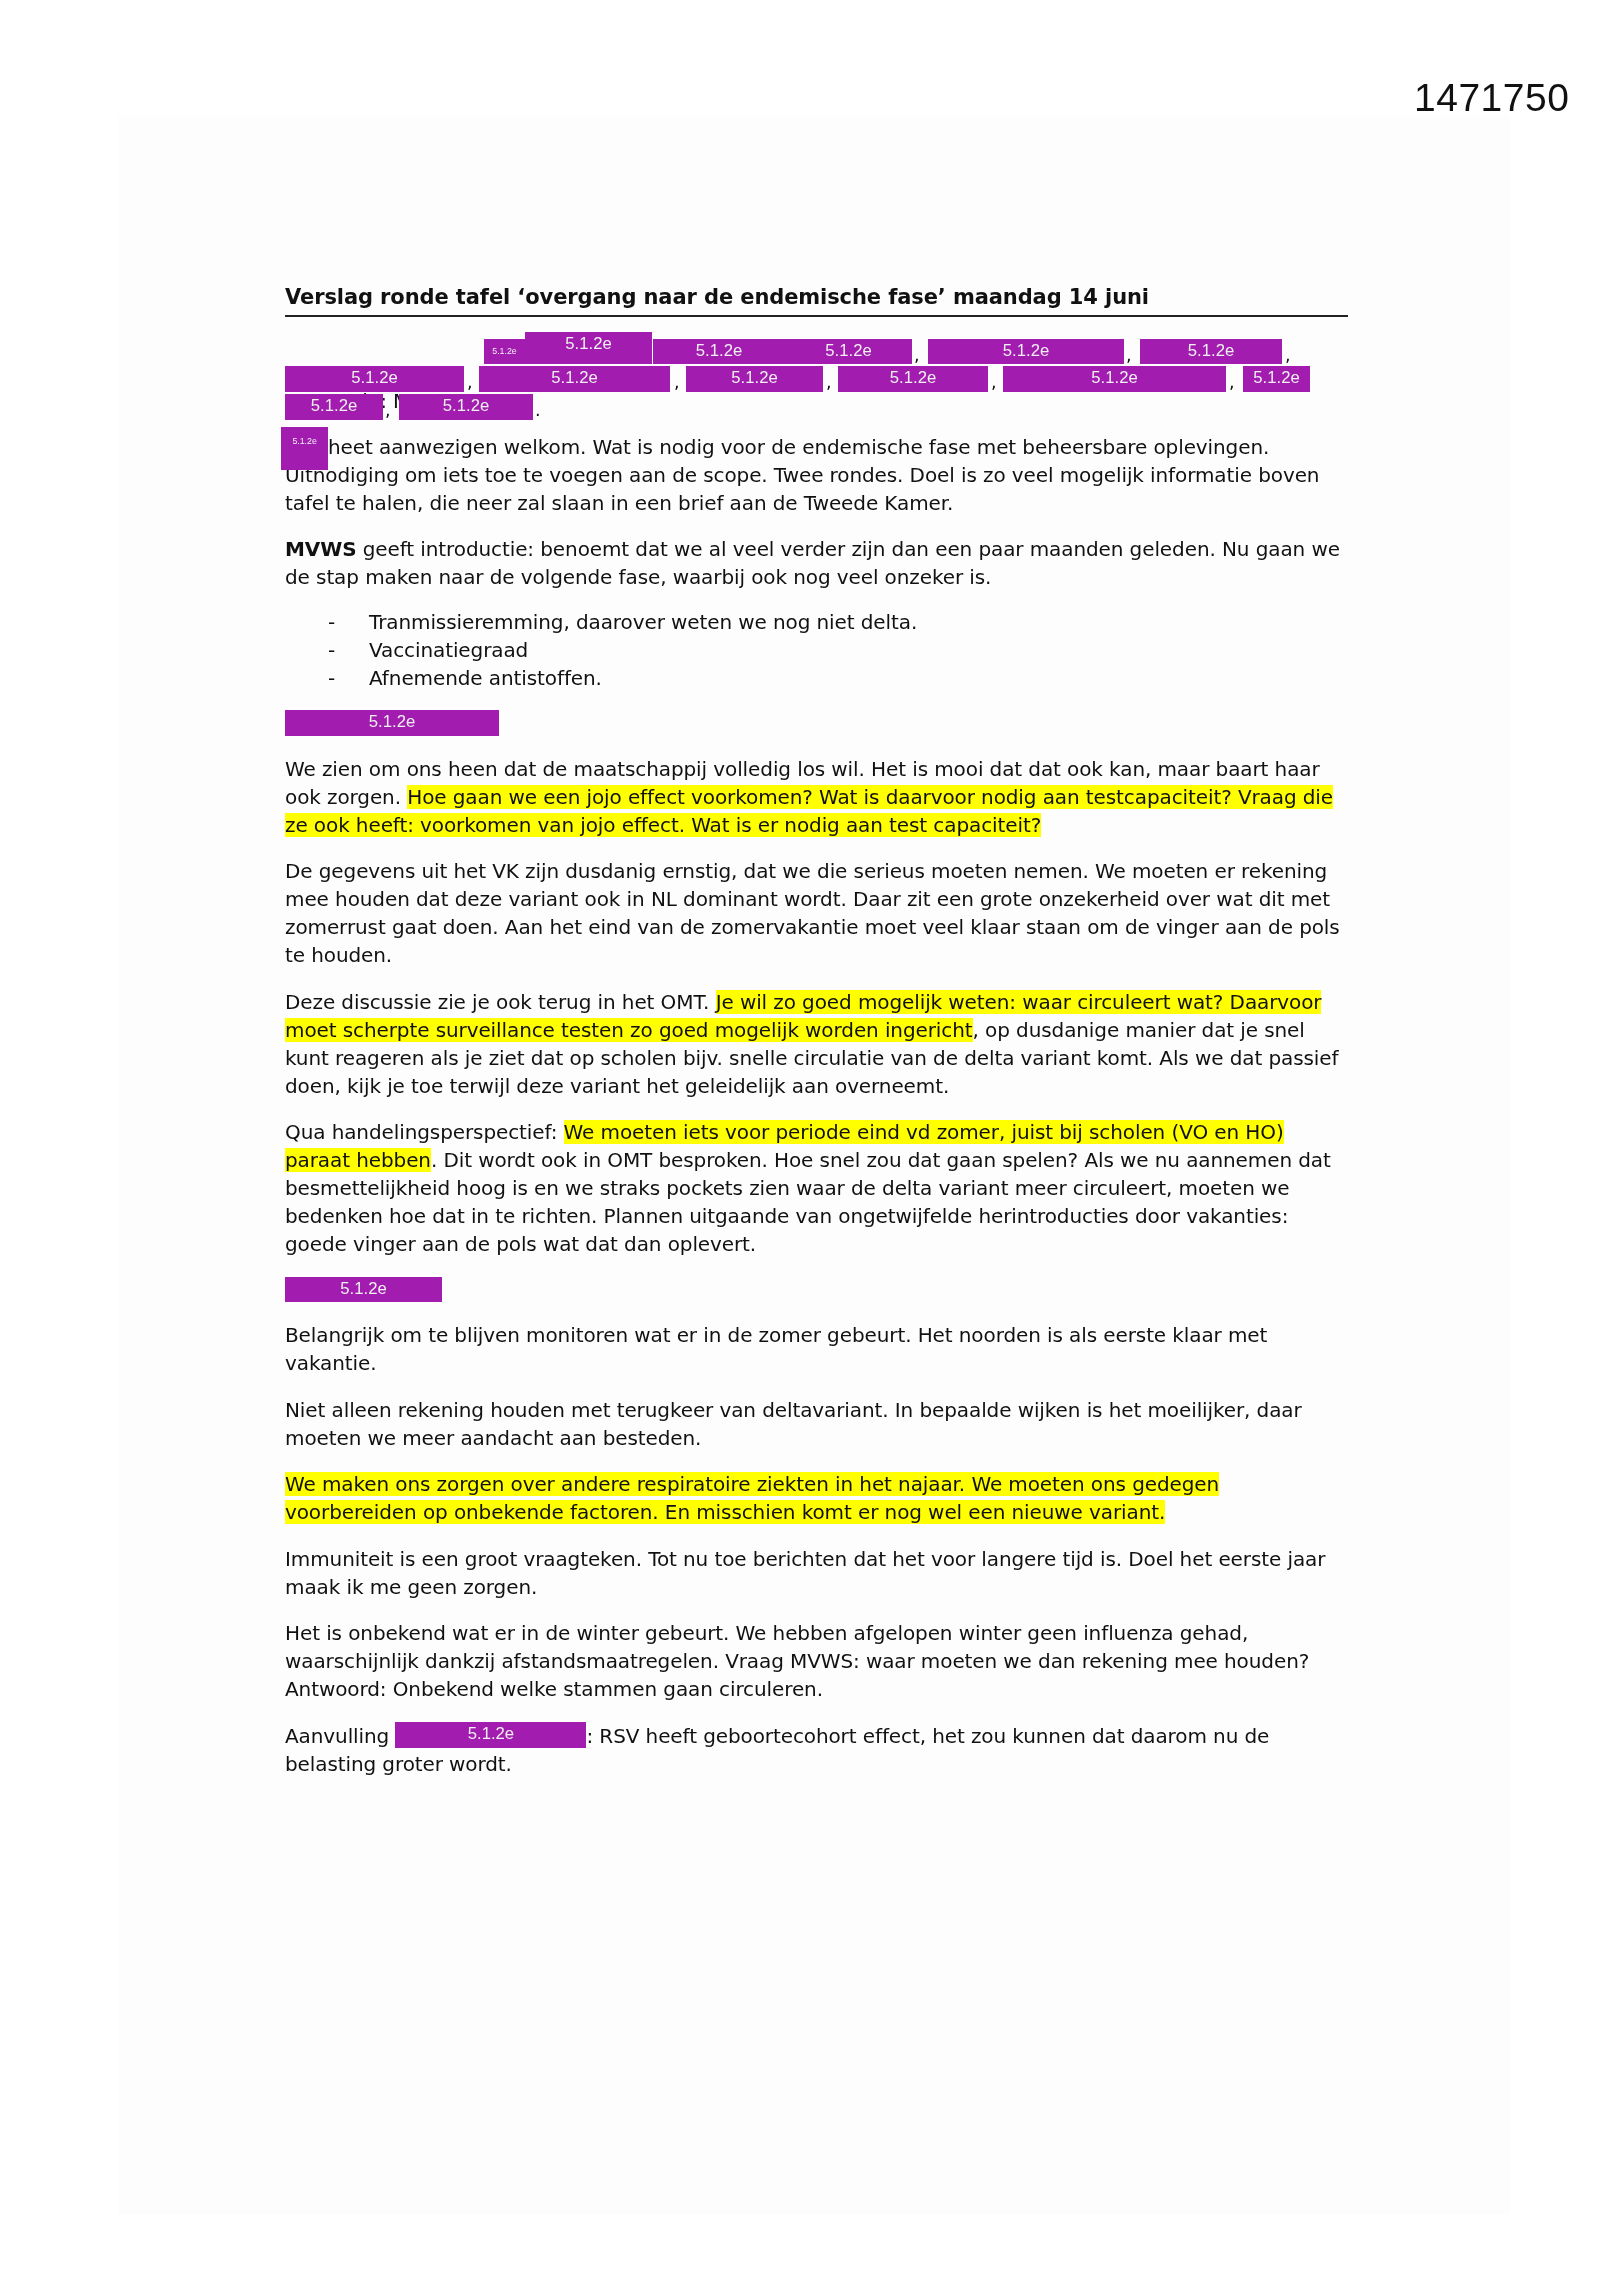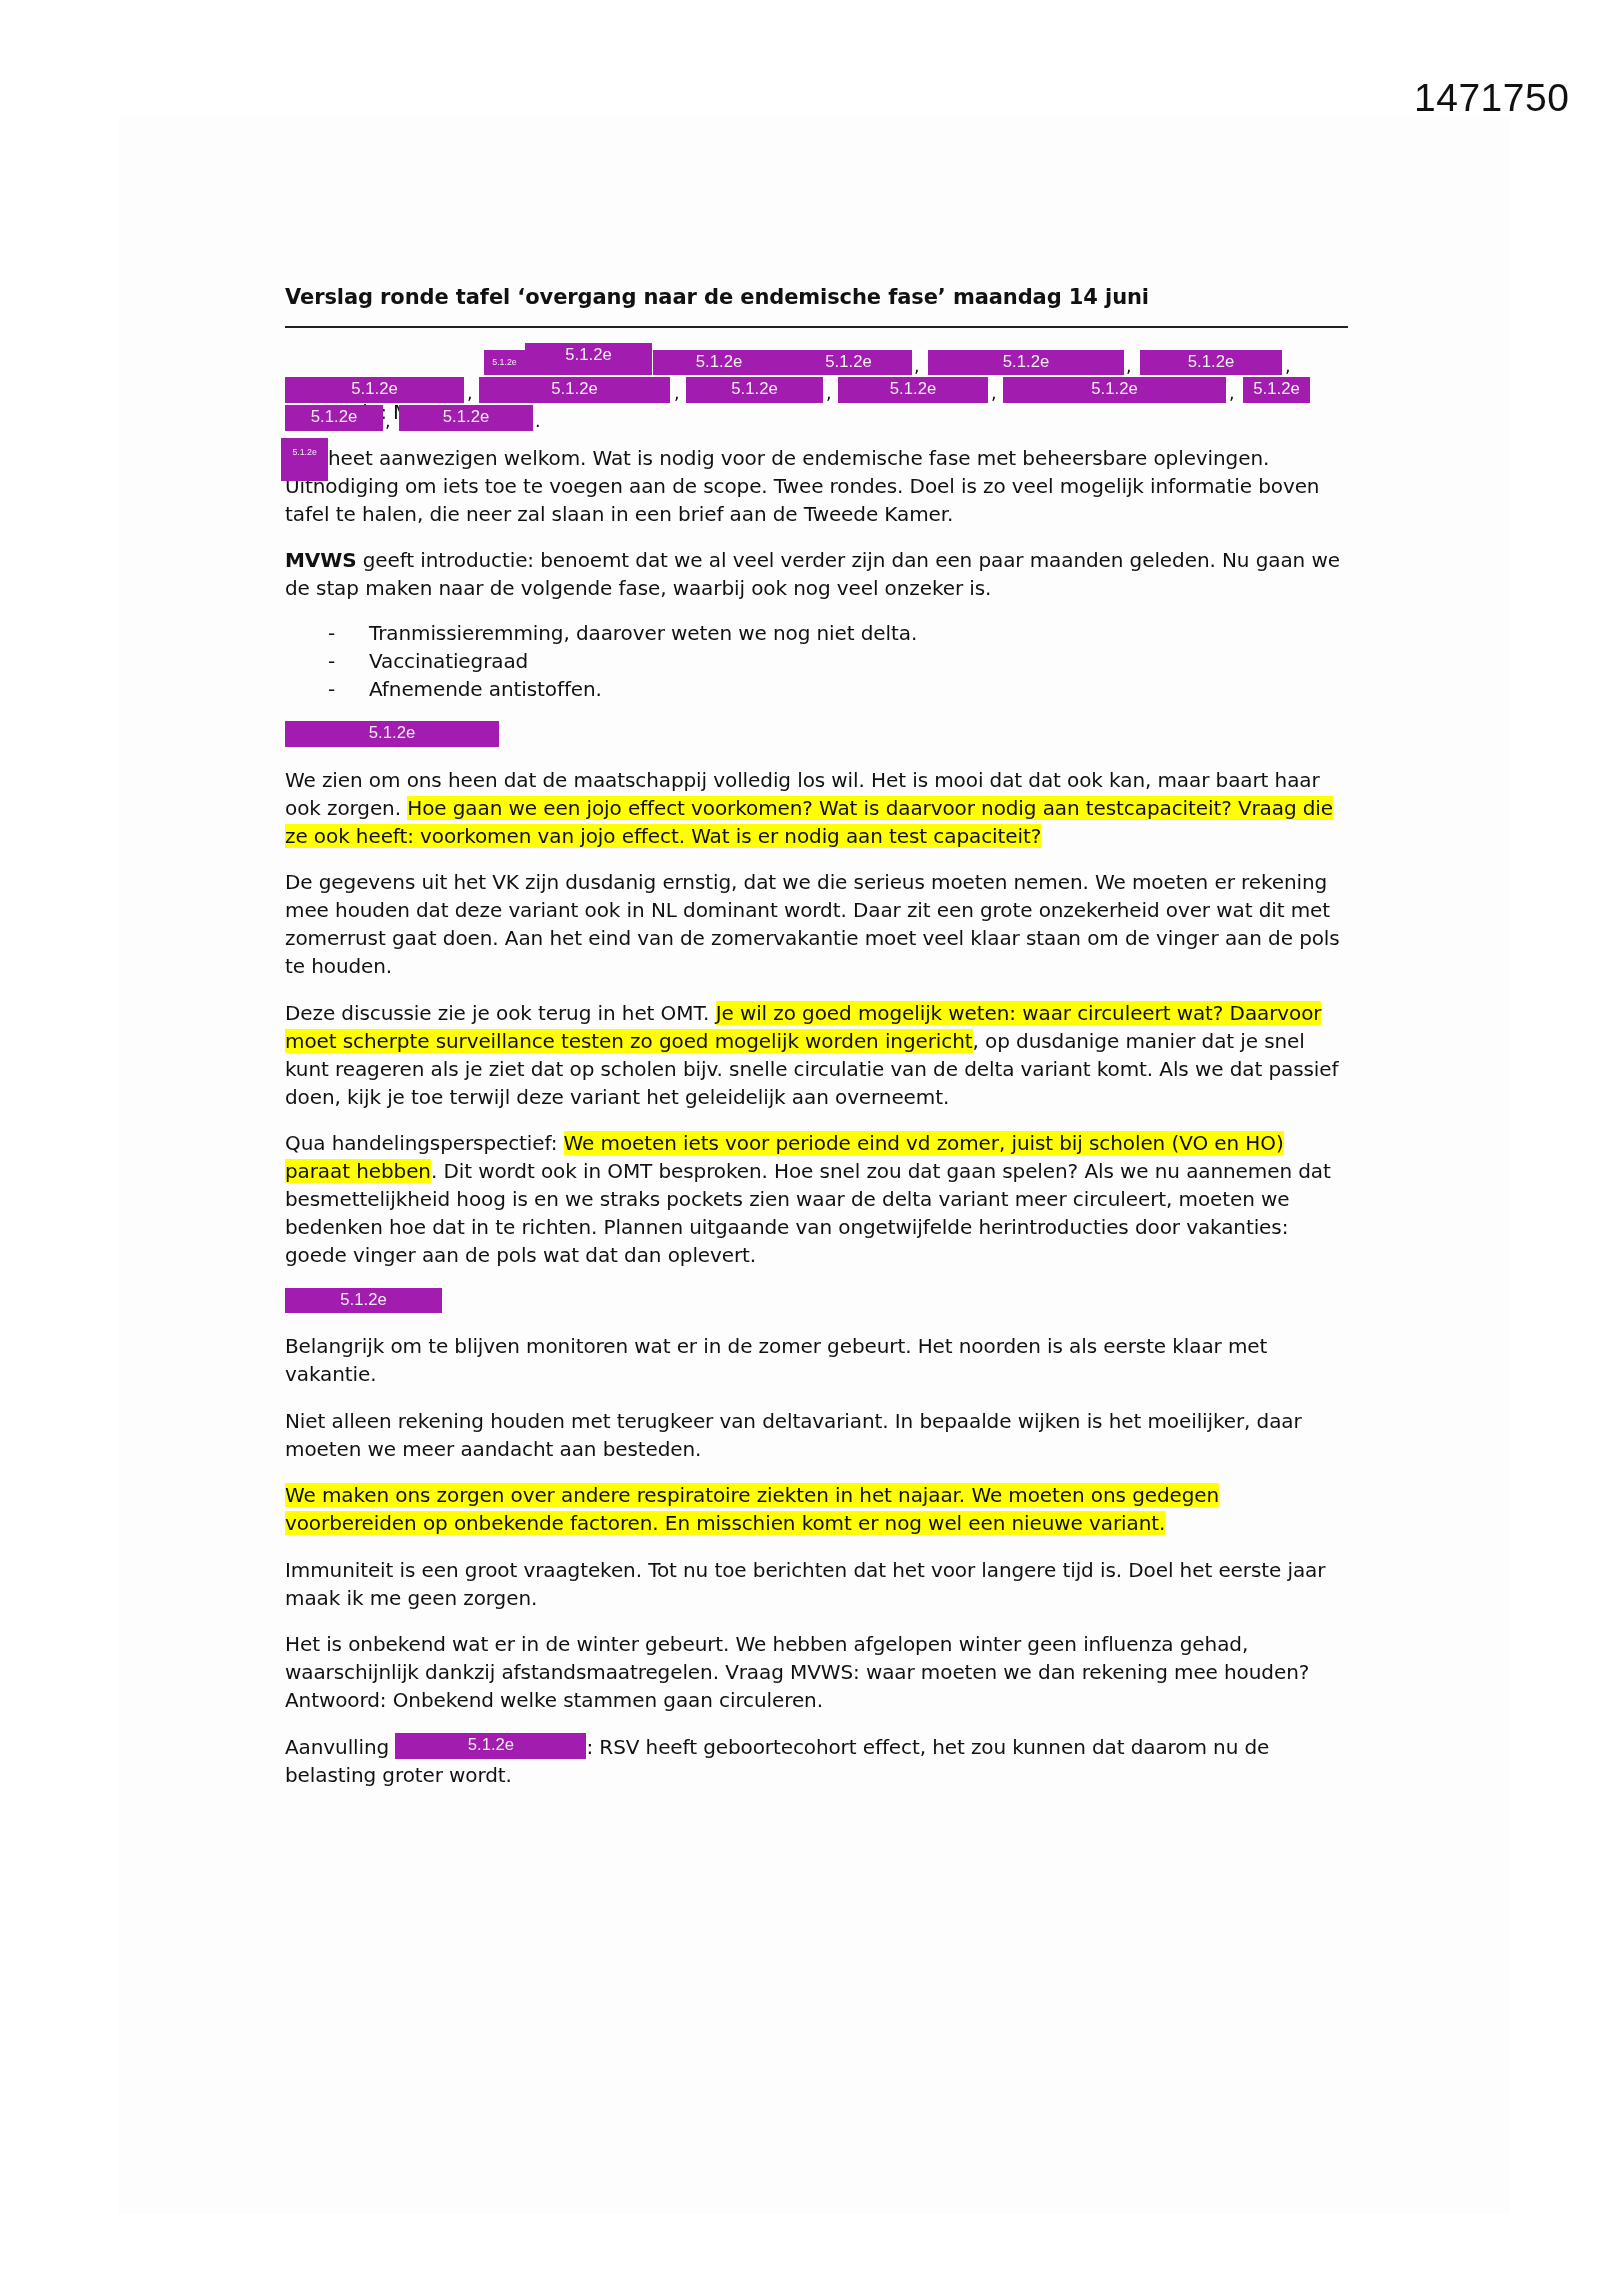--- a/index.html
+++ b/index.html
@@ -20,21 +20,21 @@
     font-family: "Liberation Sans", sans-serif;
     font-size: 39px; color: #111; letter-spacing: 0.5px;
   }
   .content {
     position: absolute; left: 285px; top: 284px; width: 1063px;
     font-size: 20px; line-height: 28px;
     letter-spacing: -0.1px;
   }
   .title {
     font-weight: bold; font-size: 21px; line-height: 27.4px;
-    border-bottom: 2px solid #222; padding-bottom: 15px; margin: 0 0 15.7px 0;
+    border-bottom: 2px solid #222; padding-bottom: 4px; margin: 0 0 15.7px 0;
   }
   p { margin: 0 0 18.6px 0; }
   .red {
     display: inline-block; background: #a21caf; color: #f0f0f0;
     font-family: "Liberation Sans", sans-serif; font-size: 16.7px; line-height: 24.5px;
     height: 25.5px; text-align: center; vertical-align: top;
     letter-spacing: 0;
   }
   .red.small { font-size: 8.8px; }
   .hl { background: #ffff00; }

